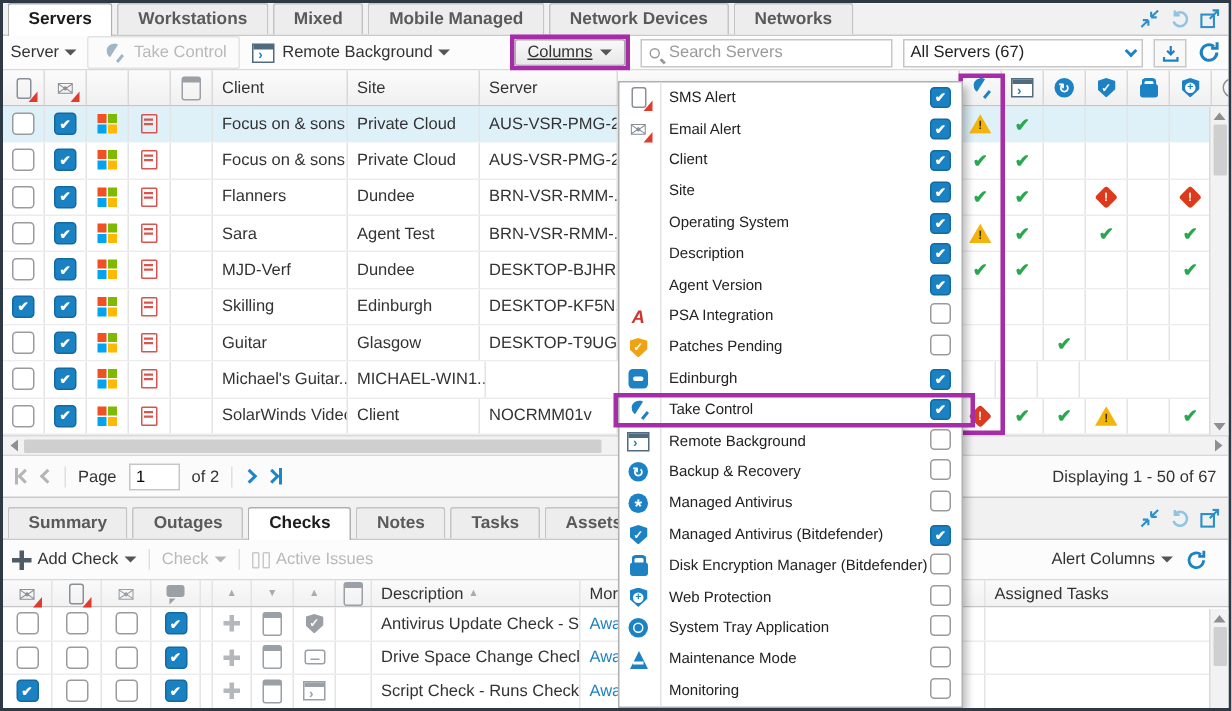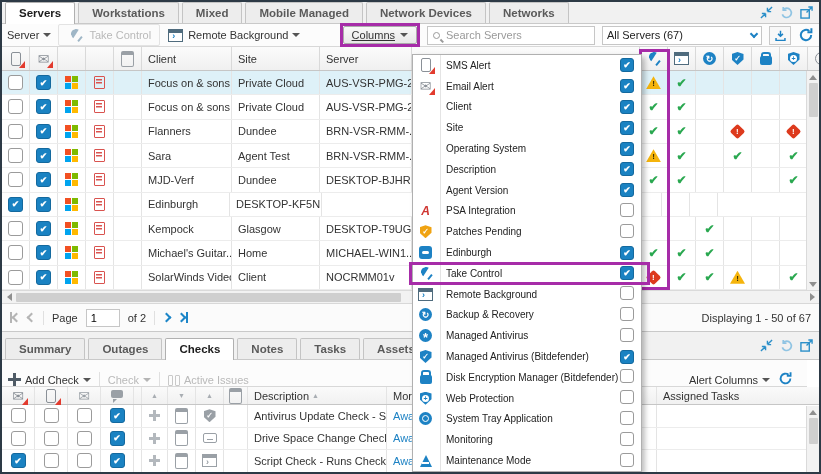--- a/index.html
+++ b/index.html
@@ -152,21 +152,21 @@
          display:flex;align-items:center;padding:0 8px;gap:8px;}
   .pchev{width:7px;height:7px;border-right:2px solid #b5b5b5;border-top:2px solid #b5b5b5;display:inline-block;}
   .pchev.l{transform:rotate(-135deg);} .pchev.r{transform:rotate(45deg);border-color:#1d86c8;}
   .pbar{width:2px;height:11px;background:#b5b5b5;display:inline-block;}
   .pbar.b{background:#1d86c8;}
   .pg-ctl{display:inline-flex;align-items:center;gap:1px;}
   .page-input{width:34px;height:18px;border:1px solid #c6c6c6;text-align:left;padding:0 4px;font:11px "Liberation Sans",sans-serif;}
   .displaying{margin-left:auto;color:#333;}
 
   
-  .tb2{left:0;right:12px;height:27px;background:#fcfcfc;border-bottom:1px solid #d8d8d8;display:flex;align-items:flex-end;padding:0 6px;gap:8px;}
+  .tb2{left:0;right:0;height:27px;background:#fcfcfc;border-bottom:1px solid #d8d8d8;display:flex;align-items:center;padding:0 6px;gap:8px;}
   .plus-dark{position:relative;width:13px;height:13px;flex:none;}
   .plus-dark::before{content:"";position:absolute;left:0;top:5px;width:13px;height:3px;background:#4f5b66;}
   .plus-dark::after{content:"";position:absolute;left:5px;top:0;width:3px;height:13px;background:#4f5b66;}
   .ai-icon{display:inline-flex;gap:2px;}
   .ai-icon span{width:5px;height:11px;border:1.5px solid #c9c9c9;border-radius:1px;display:inline-block;}
 
   
   .ghead2{display:flex;height:18px;background:linear-gradient(#fafafa,#f1f1f1);border-bottom:1px solid #c6c6c6;}
   .grow2{display:flex;height:22.6px;border-bottom:1px solid #ececec;background:#fff;}
   .c33{width:33px;} .c8{width:8px;} .c26{width:26px;} .c28{width:28px;} .c24{width:24px;}
@@ -513,20 +513,21 @@
         <span class="gc w28">
           <span class="cb checked"></span>
         </span>
         <span class="gc w28">
           <span class="winlogo"></span>
         </span>
         <span class="gc w28">
           <span class="server-red"></span>
         </span>
         <span class="gc w28"></span>
+        <span class="gc w90 txt">Skilling</span>
         <span class="gc w88 txt">Edinburgh</span>
         <span class="gc w92 txt">DESKTOP-KF5N...</span>
         <span class="gc wfill"></span>
         <span class="stcell">
           <span class="ic"></span>
         </span>
         <span class="stcell">
           <span class="ic"></span>
         </span>
         <span class="stcell">
@@ -550,21 +551,21 @@
         <span class="gc w28">
           <span class="cb checked"></span>
         </span>
         <span class="gc w28">
           <span class="winlogo"></span>
         </span>
         <span class="gc w28">
           <span class="server-red"></span>
         </span>
         <span class="gc w28"></span>
-        <span class="gc w90 txt">Kempock</span>
+        <span class="gc w90 txt">Guitar</span>
         <span class="gc w88 txt">Glasgow</span>
         <span class="gc w92 txt">DESKTOP-T9UG...</span>
         <span class="gc wfill"></span>
         <span class="stcell">
           <span class="ic"></span>
         </span>
         <span class="stcell">
           <span class="ic"></span>
         </span>
         <span class="stcell">
@@ -589,21 +590,20 @@
           <span class="cb checked"></span>
         </span>
         <span class="gc w28">
           <span class="winlogo"></span>
         </span>
         <span class="gc w28">
           <span class="server-red"></span>
         </span>
         <span class="gc w28"></span>
         <span class="gc w90 txt">Michael's Guitar...</span>
-        <span class="gc w88 txt">Home</span>
         <span class="gc w92 txt">MICHAEL-WIN1...</span>
         <span class="gc wfill"></span>
         <span class="stcell">
           <span class="ic st-check"></span>
         </span>
         <span class="stcell">
           <span class="ic st-check"></span>
         </span>
         <span class="stcell">
           <span class="ic st-check"></span>
@@ -1044,30 +1044,30 @@
 
       <div class="menu-item">
         <span class="ic st-systray">
           <i></i>
         </span>
         <span class="mi-label">System Tray Application</span>
         <span class="mi-cb"><span class="cb"></span></span>
       </div>
 
       <div class="menu-item">
+        <span class="ic st-maint">
+          <i></i>
+        </span>
+        <span class="mi-label">Maintenance Mode</span>
+        <span class="mi-cb"><span class="cb"></span></span>
+      </div>
+
+      <div class="menu-item">
         <span class="ic">
           <i></i>
         </span>
         <span class="mi-label">Monitoring</span>
         <span class="mi-cb"><span class="cb"></span></span>
       </div>
 
-      <div class="menu-item">
-        <span class="ic st-maint">
-          <i></i>
-        </span>
-        <span class="mi-label">Maintenance Mode</span>
-        <span class="mi-cb"><span class="cb"></span></span>
-      </div>
-
   </div>
 
 </div>
 
 </body></html>

